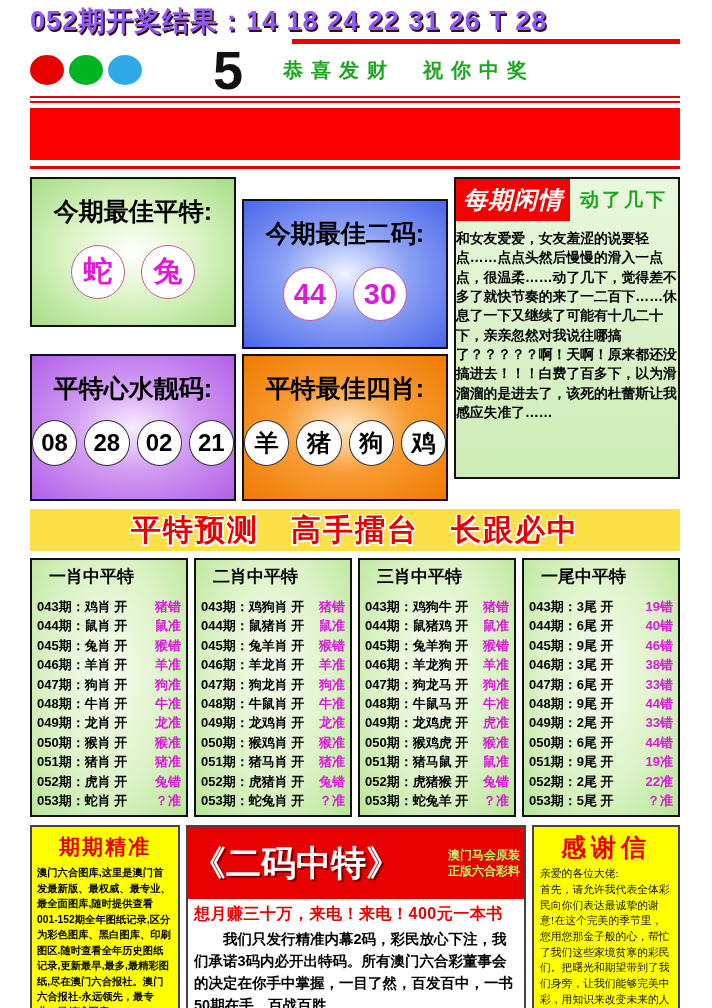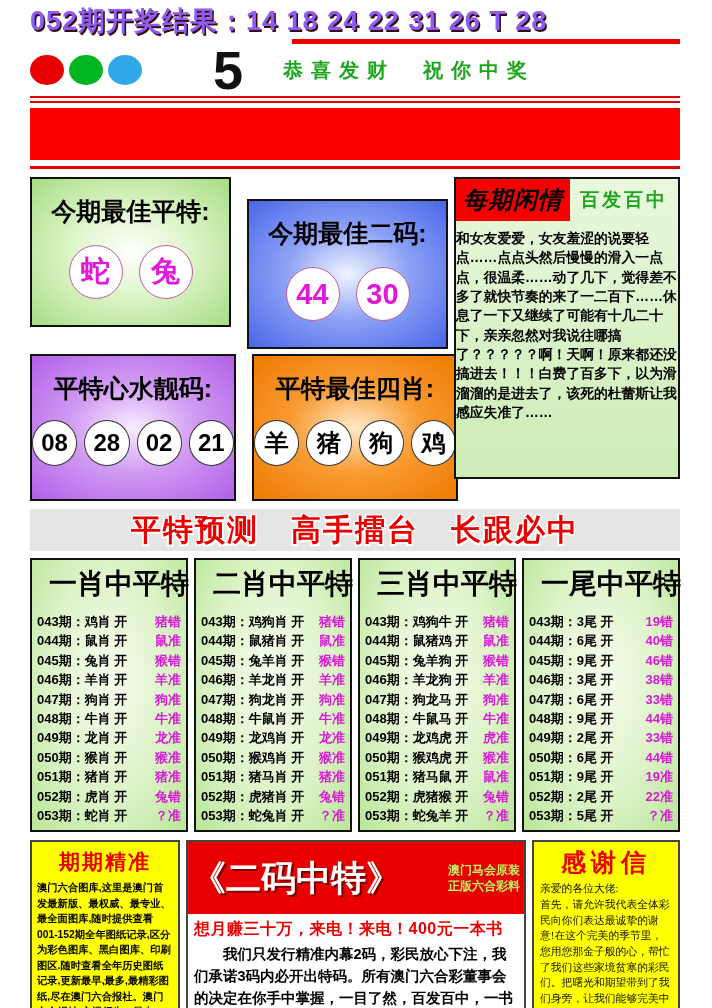--- a/index.html
+++ b/index.html
@@ -23,58 +23,58 @@
   .issue-five{font-size:54px;font-weight:900;color:#111;margin-left:66px;line-height:46px;}
   .greeting{color:#1ea51e;font-size:20px;font-weight:900;letter-spacing:8px;margin-left:40px;white-space:nowrap;}
   .red-rule{background:#e80000;}
   .r2{height:2px;margin-top:3px;}
   .r3{height:3px;margin-top:6px;}
   .red-block{height:52px;background:#fb0000;margin-top:5px;}
 
   
   .pred-area{margin-top:8px;display:flex;gap:6px;}
   .pred-left{width:418px;display:flex;flex-direction:column;gap:5px;}
-  .pred-row{display:flex;gap:16px;}
+  .pred-row{display:flex;gap:6px;}
   .pbox{width:206px;border:2px solid #111;box-sizing:border-box;text-align:center;}
   .pbox.green{height:150px;background:radial-gradient(ellipse at center,#ffffff 0%,#dcf4c6 45%,#a6dd85 100%);}
   .pbox.blue{height:150px;background:radial-gradient(ellipse at center,#f0f4ff 0%,#8ca1f5 45%,#4a66ea 100%);margin-top:22px;}
   .pbox.purple{height:147px;background:radial-gradient(ellipse at center,#f8ecff 0%,#d09af2 45%,#b25fe8 100%);}
   .pbox.orange{height:147px;background:radial-gradient(ellipse at center,#ffe9c9 0%,#f89b33 45%,#ef7a00 100%);}
   .pbox-title{font-size:25px;font-weight:900;color:#000;margin-top:16px;white-space:nowrap;}
   .balls{margin-top:17px;display:flex;justify-content:center;gap:16px;}
   .balls.four{gap:7px;margin-top:15px;}
   .ball{
     width:54px;height:54px;border-radius:50%;background:#fff;border:1px solid #c05f9a;
     display:flex;align-items:center;justify-content:center;
     font-size:29px;font-weight:900;color:#e018d8;box-sizing:border-box;
   }
   .balls.four .ball{width:46px;height:46px;font-size:24px;color:#000;border-color:#333;}
 
   
   .gossip-box{width:226px;height:302px;border:2px solid #111;box-sizing:border-box;
     background:linear-gradient(180deg,#e9f8dd 0%,#cdecb6 100%);}
   .gossip-header{display:flex;align-items:stretch;height:42px;}
-  .gossip-title{background:#f50000;color:#000000;font-weight:900;font-size:24px;font-style:italic;
+  .gossip-title{background:#f50000;color:#ffffff;font-weight:900;font-size:24px;font-style:italic;
     display:flex;align-items:center;padding:12px 7px;letter-spacing:1px;}
   .gossip-sub{flex:1;display:flex;align-items:center;justify-content:center;
     color:#1ea51e;font-size:19px;font-weight:bold;letter-spacing:3px;}
   .gossip-body{padding:8px 0 0;font-size:13.8px;font-weight:bold;line-height:1.4;color:#000;text-align:left;}
 
   
   .banner{
-    margin-top:8px;height:42px;background:#e5e5e5;display:flex;align-items:center;justify-content:center;
+    margin-top:8px;height:42px;background:#fde047;display:flex;align-items:center;justify-content:center;
     font-size:30px;font-weight:900;color:#e80000;letter-spacing:2px;white-space:nowrap;
     text-shadow:1.5px 1.5px 0 #ffffff,-1.5px -1.5px 0 #ffffff,1.5px -1.5px 0 #ffffff,-1.5px 1.5px 0 #ffffff;
   }
 
   
   .cols{margin-top:7px;display:flex;gap:6px;}
   .pcol{width:158px;box-sizing:border-box;border:2px solid #111;padding-bottom:5px;
     background:radial-gradient(ellipse at 50% 45%,#f6fdee 0%,#ddf3c8 55%,#b9e698 100%);}
-  .pcol-title{text-align:center;font-size:28px;font-weight:900;color:#000;margin:5px 17px 9px;white-space:nowrap;}
+  .pcol-title{text-align:left;font-size:17px;font-weight:900;color:#000;margin:5px 17px 9px;white-space:nowrap;}
   .pcol-row{display:flex;justify-content:space-between;padding:0 5px;font-size:13px;font-weight:bold;
     line-height:19.4px;color:#000;white-space:nowrap;}
   .row-result{color:#d81ad8;}
 
   
   .bottom{margin-top:8px;display:flex;gap:6px;height:212px;}
   .bbox{box-sizing:border-box;border:2px solid #444;overflow:hidden;}
   .bbox.left{width:150px;background:#ffff00;}
   .bl-title{color:#e80000;font-size:21px;font-weight:900;text-align:center;margin:6px 0 4px;letter-spacing:2px;}
   .bl-body{font-size:10.3px;line-height:1.5;padding:0 5px;color:#000;font-weight:bold;}
@@ -151,21 +151,21 @@
               <span class="ball">狗</span>
               <span class="ball">鸡</span>
             </div>
         </div>
       </div>
     </div>
 
     <div class="gossip-box">
       <div class="gossip-header">
         <div class="gossip-title">每期闲情</div>
-        <div class="gossip-sub">百发百中</div>
+        <div class="gossip-sub">动了几下</div>
       </div>
       <div class="gossip-body">和女友爱爱，女友羞涩的说要轻点……点点头然后慢慢的滑入一点点，很温柔……动了几下，觉得差不多了就快节奏的来了一二百下……休息了一下又继续了可能有十几二十下，亲亲忽然对我说往哪搞了？？？？？啊！天啊！原来都还没搞进去！！！白费了百多下，以为滑溜溜的是进去了，该死的杜蕾斯让我感应失准了……</div>
     </div>
   </div>
 
   <div class="banner">平特预测　高手擂台　长跟必中</div>
 
   <div class="cols">
     <div class="pcol">
       <div class="pcol-title">一肖中平特</div>

